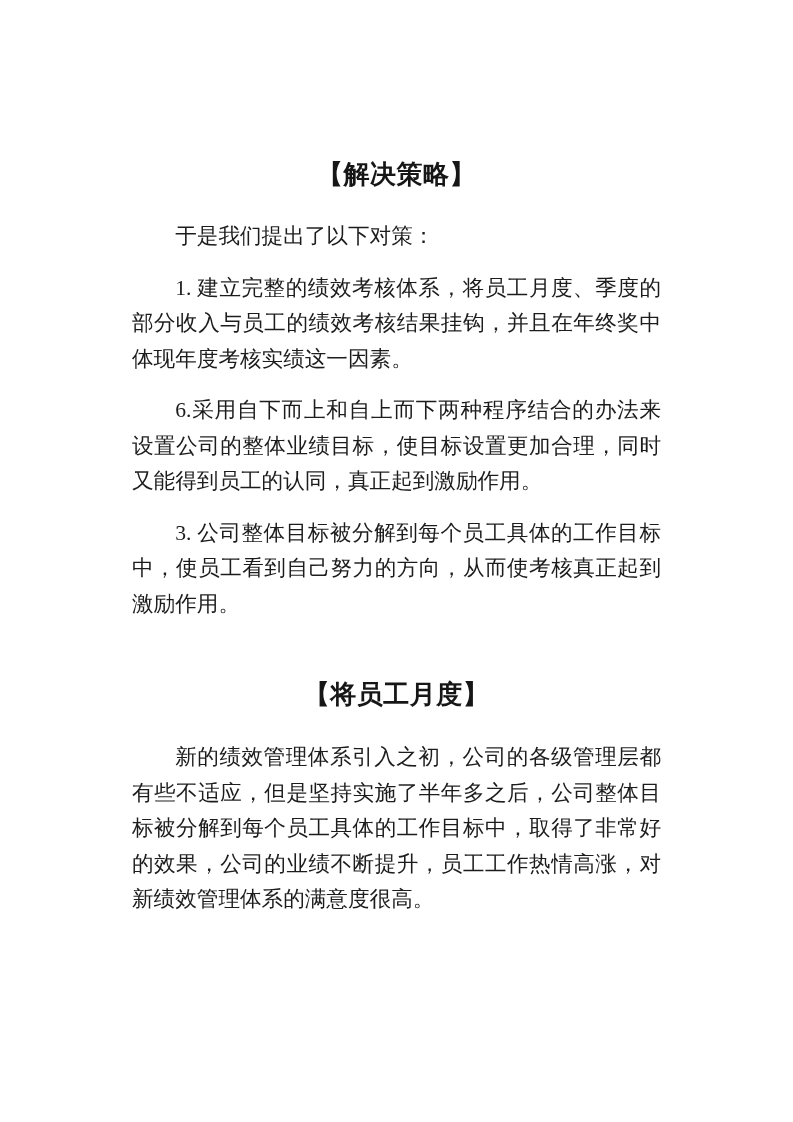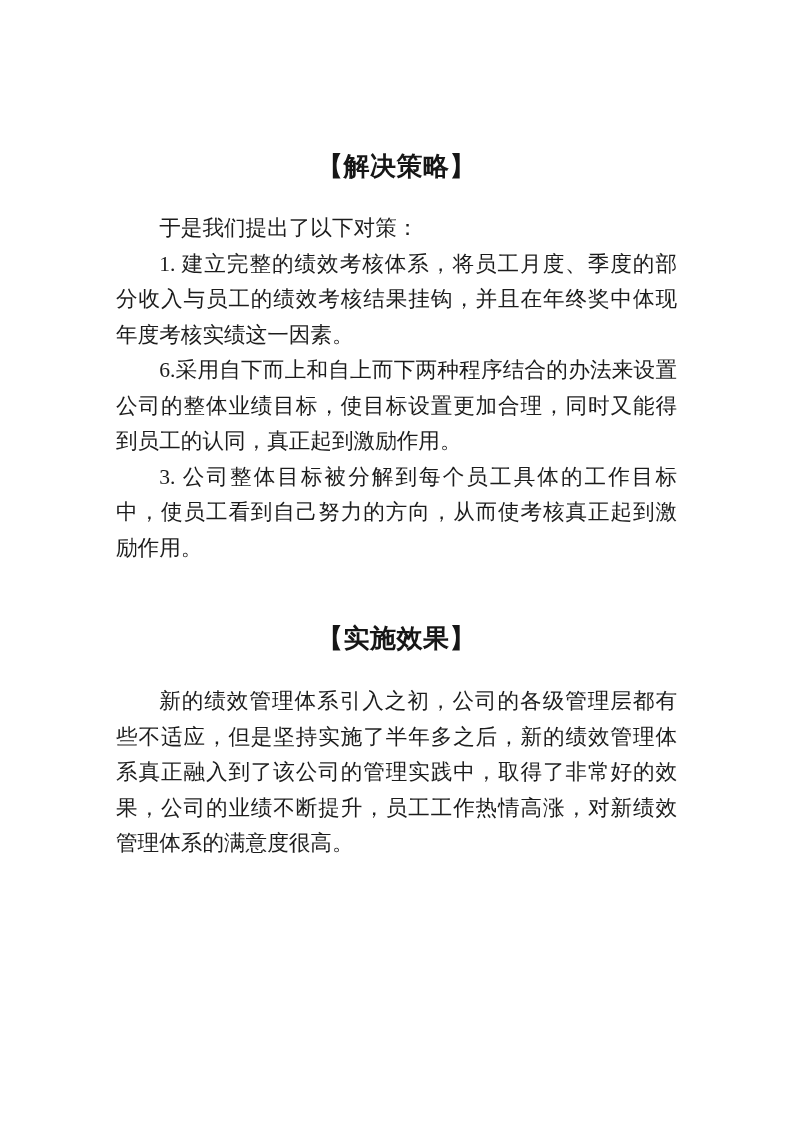--- a/index.html
+++ b/index.html
@@ -11,21 +11,21 @@
     position: relative;
     width: 793px;
     height: 1122px;
     background: #ffffff;
     overflow: hidden;
     font-family: "Liberation Serif", "DejaVu Serif", serif;
   }
   .content {
     position: absolute;
     left: 116px;
-    top: 0;
+    top: 8px;
     width: 561px;
     color: #1c1c1c;
   }
   .section-heading {
     font-size: 26px;
     font-weight: bold;
     text-align: center;
     margin: 0;
     color: #161616;
     letter-spacing: 0.5px;
@@ -37,38 +37,38 @@
   .heading-effect {
     margin-top: 55px;
     margin-bottom: 28px;
   }
   .para {
     font-size: 21.6px;
     line-height: 35.5px;
     text-align: justify;
     text-justify: inter-ideograph;
     text-indent: 2em;
-    margin: 0;
+    margin: 16px;
     color: #1c1c1c;
     word-break: break-all;
   }
 </style>
 </head>
 <body>
 
 <div class="page">
   <div class="content">
 
     <div class="section">
       <h1 class="section-heading heading-strategy">【解决策略】</h1>
       <p class="para">于是我们提出了以下对策：</p>
       <p class="para">1. 建立完整的绩效考核体系，将员工月度、季度的部分收入与员工的绩效考核结果挂钩，并且在年终奖中体现年度考核实绩这一因素。</p>
       <p class="para">6.采用自下而上和自上而下两种程序结合的办法来设置公司的整体业绩目标，使目标设置更加合理，同时又能得到员工的认同，真正起到激励作用。</p>
       <p class="para">3. 公司整体目标被分解到每个员工具体的工作目标中，使员工看到自己努力的方向，从而使考核真正起到激励作用。</p>
     </div>
 
     <div class="section">
-      <h1 class="section-heading heading-effect">【实施效果】</h1>
-      <p class="para">新的绩效管理体系引入之初，公司的各级管理层都有些不适应，但是坚持实施了半年多之后，新的绩效管理体系真正融入到了该公司的管理实践中，取得了非常好的效果，公司的业绩不断提升，员工工作热情高涨，对新绩效管理体系的满意度很高。</p>
+      <h1 class="section-heading heading-effect">【将员工月度】</h1>
+      <p class="para">新的绩效管理体系引入之初，公司的各级管理层都有些不适应，但是坚持实施了半年多之后，公司整体目标被分解到每个员工具体的工作目标中，取得了非常好的效果，公司的业绩不断提升，员工工作热情高涨，对新绩效管理体系的满意度很高。</p>
     </div>
 
   </div>
 </div>
 
 </body></html>

